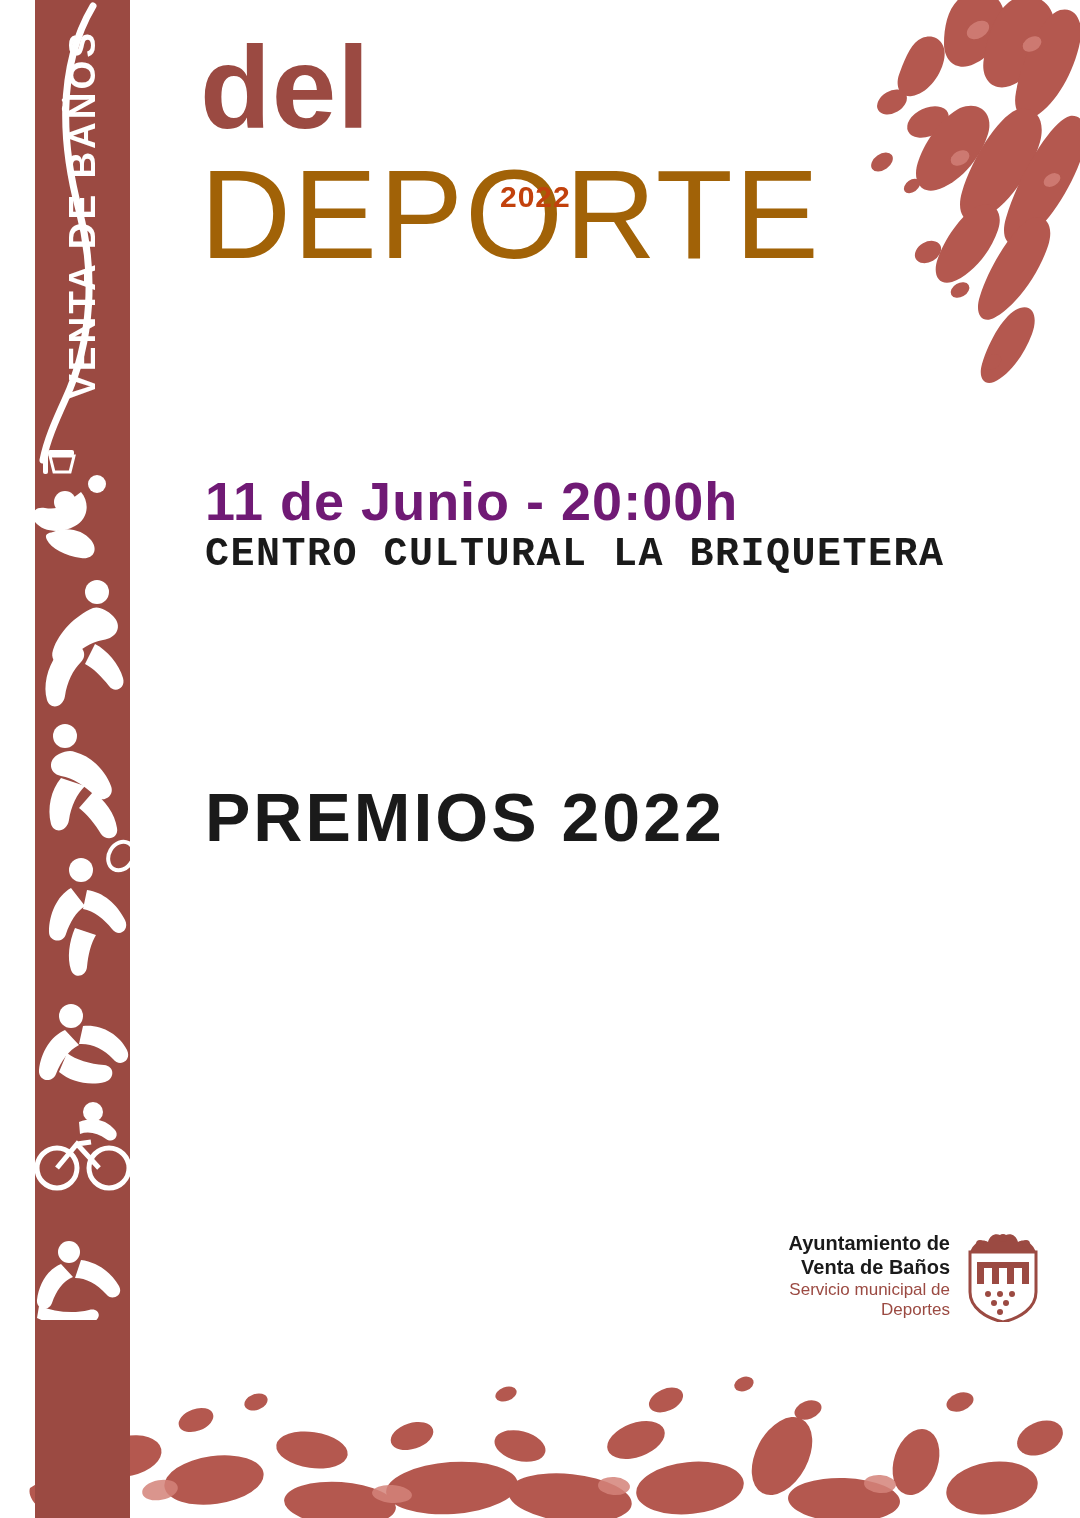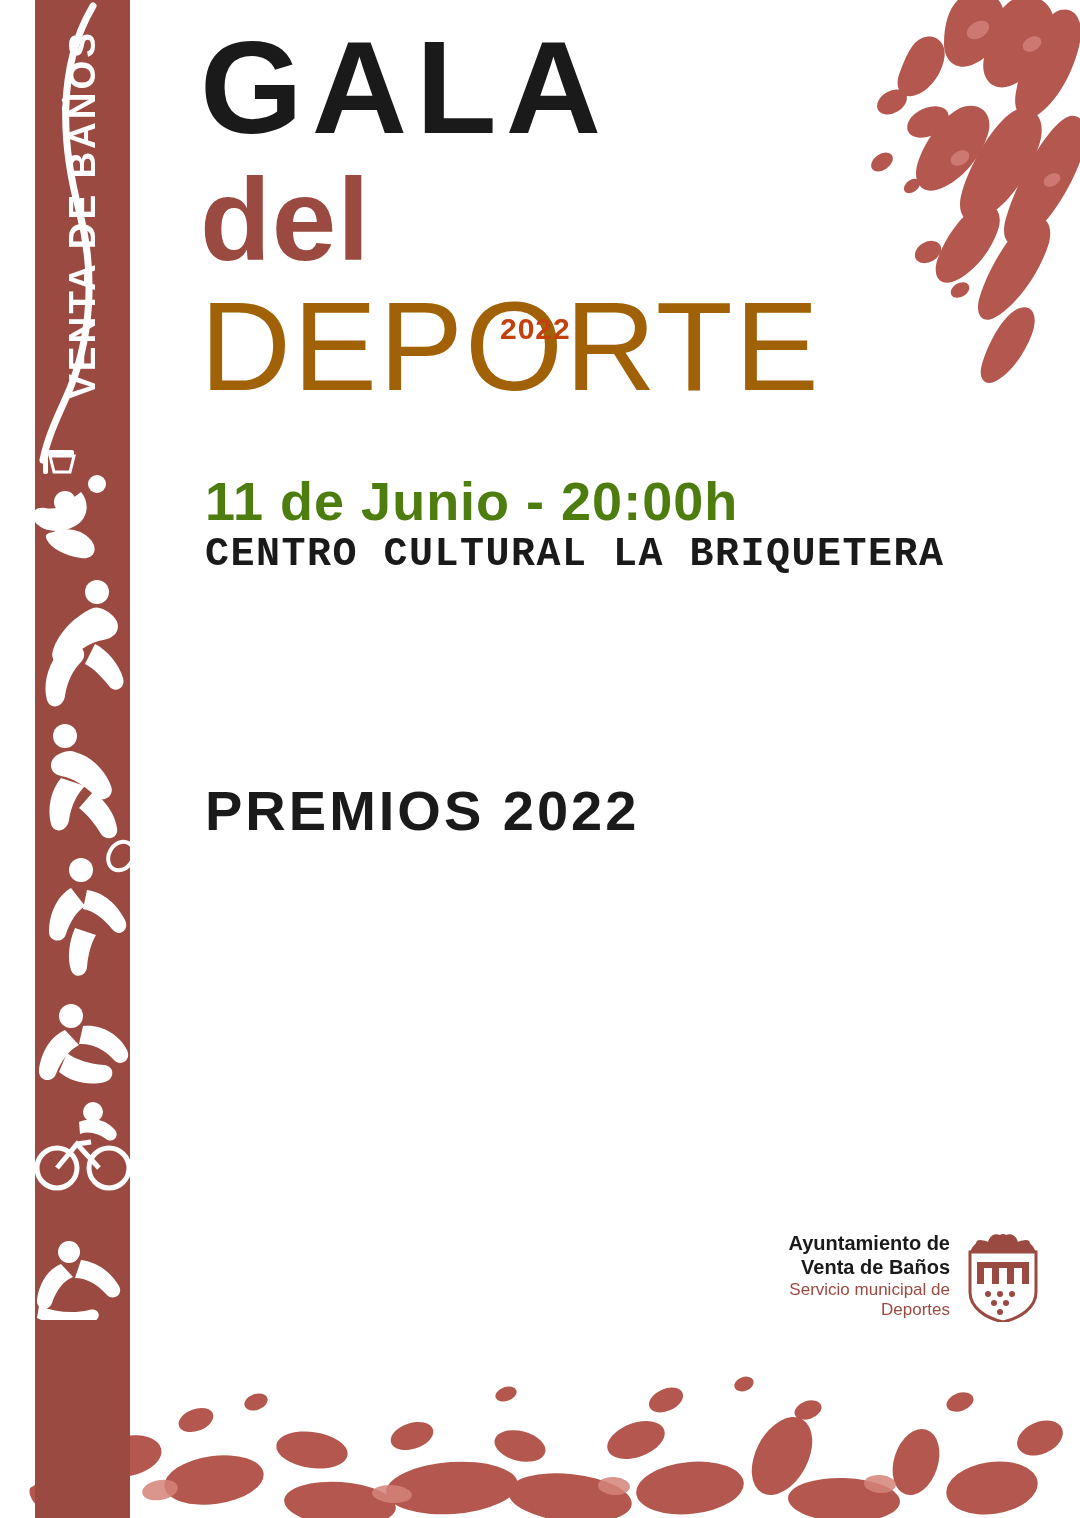--- a/index.html
+++ b/index.html
@@ -120,41 +120,41 @@
     font-weight: bold;
     letter-spacing: 1px;
   }
 
   .date-line {
     position: absolute;
     left: 205px;
     top: 470px;
     font-size: 54px;
     font-weight: bold;
-    color: #4d7c0f;
+    color: #701a75;
     letter-spacing: 1px;
     font-family: "Liberation Sans", sans-serif;
   }
   .venue-line {
     position: absolute;
     left: 205px;
     top: 532px;
     font-size: 40px;
     font-weight: bold;
     color: #1a1a1a;
     letter-spacing: 1.5px;
     font-family: Liberation Mono, monospace;
   }
 
   
   .awards-title {
     position: absolute;
     left: 205px;
     top: 778px;
-    font-size: 56px;
+    font-size: 68px;
     font-weight: bold;
     color: #1a1a1a;
     letter-spacing: 3px;
     font-family: "Liberation Sans", sans-serif;
   }
   .awards-sub {
     position: absolute;
     left: 205px;
     top: 898px;
     font-size: 42px;
@@ -326,21 +326,20 @@
       <g>
         <circle cx="34" cy="812" r="11"></circle>
         <path d="M46 820 c16 2 30 12 38 26 c5 9 -7 16 -13 8 c-9 -10 -20 -16 -31 -16z"></path>
         <path d="M26 824 c-14 6 -22 20 -24 36 c-1 10 12 12 15 3 c4 -12 11 -22 21 -26z"></path>
         <path d="M4 866 c16 6 34 8 50 4 c10 -3 14 8 4 12 c-18 6 -40 4 -56 -4z"></path>
       </g>
     </g>
   </svg>
 
   <div class="headline">
-    <div class="h-gala">GALA</div>
     <div class="h-del">del</div>
     <div class="h-deporte-wrap">
       <div class="h-deporte">DEPORTE</div>
       <div class="h-year-badge">2022</div>
     </div>
   </div>
 
   <div class="date-line">11 de Junio - 20:00h</div>
   <div class="venue-line">CENTRO CULTURAL LA BRIQUETERA</div>
 

